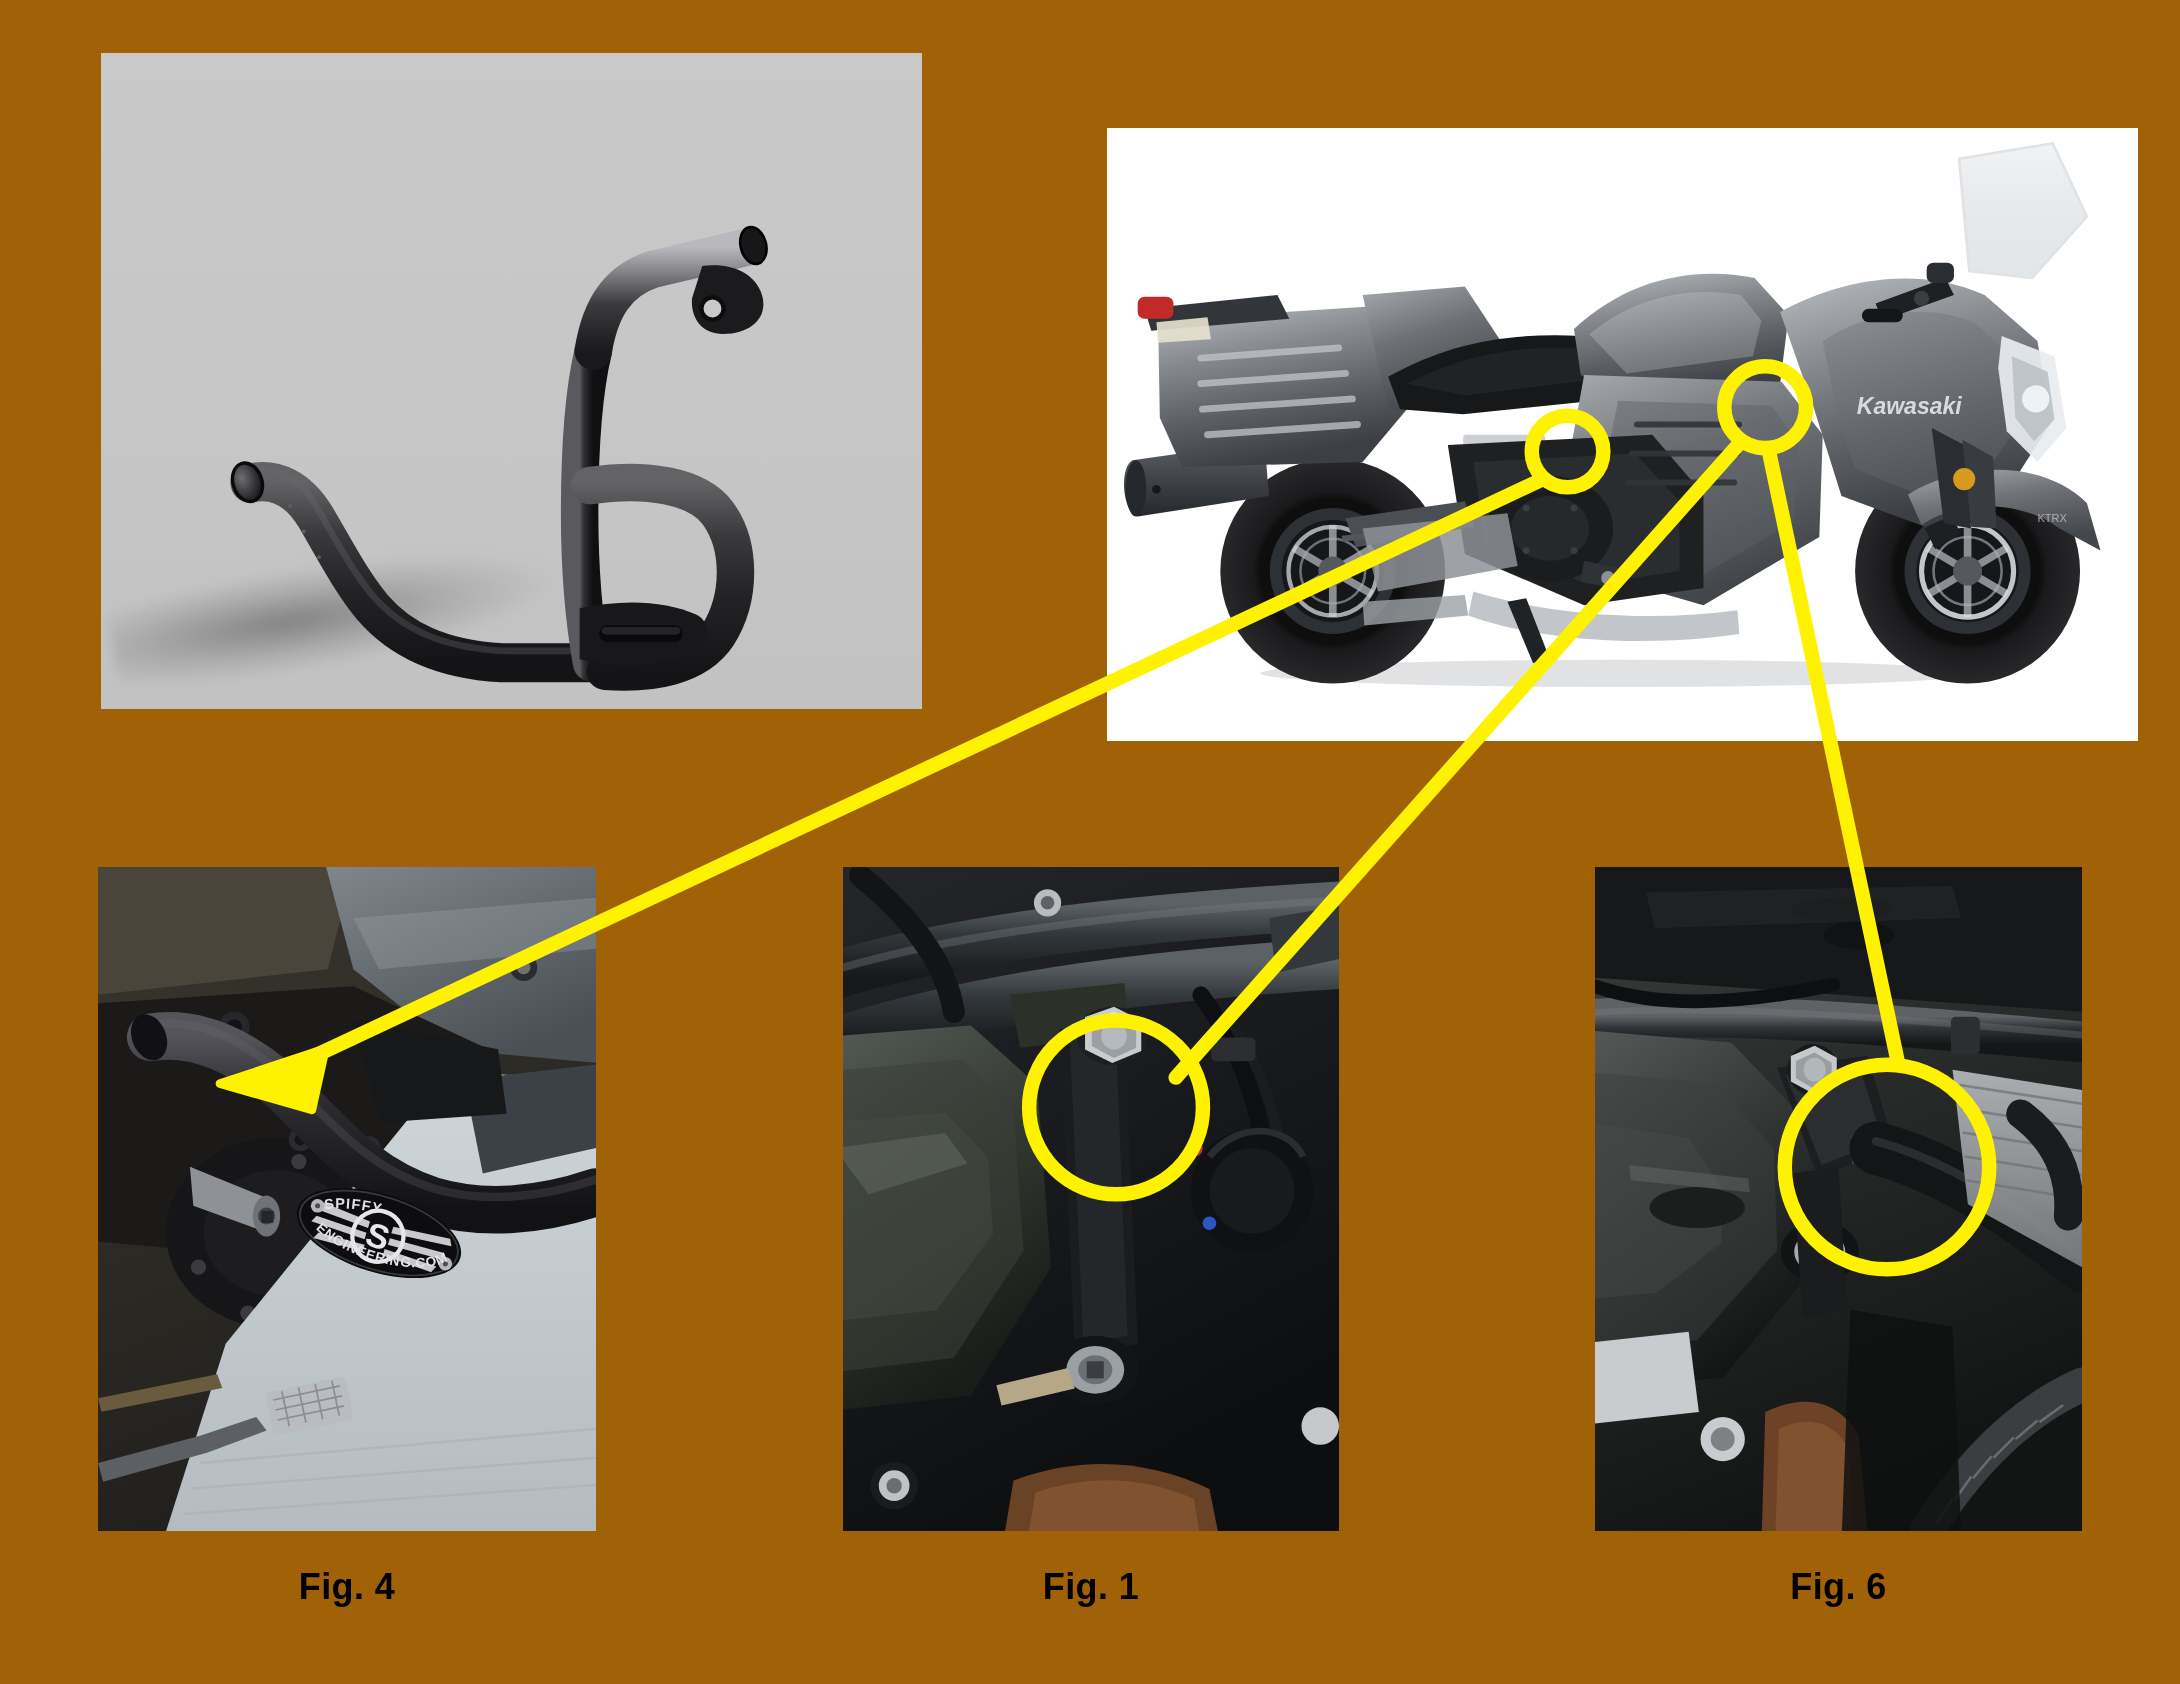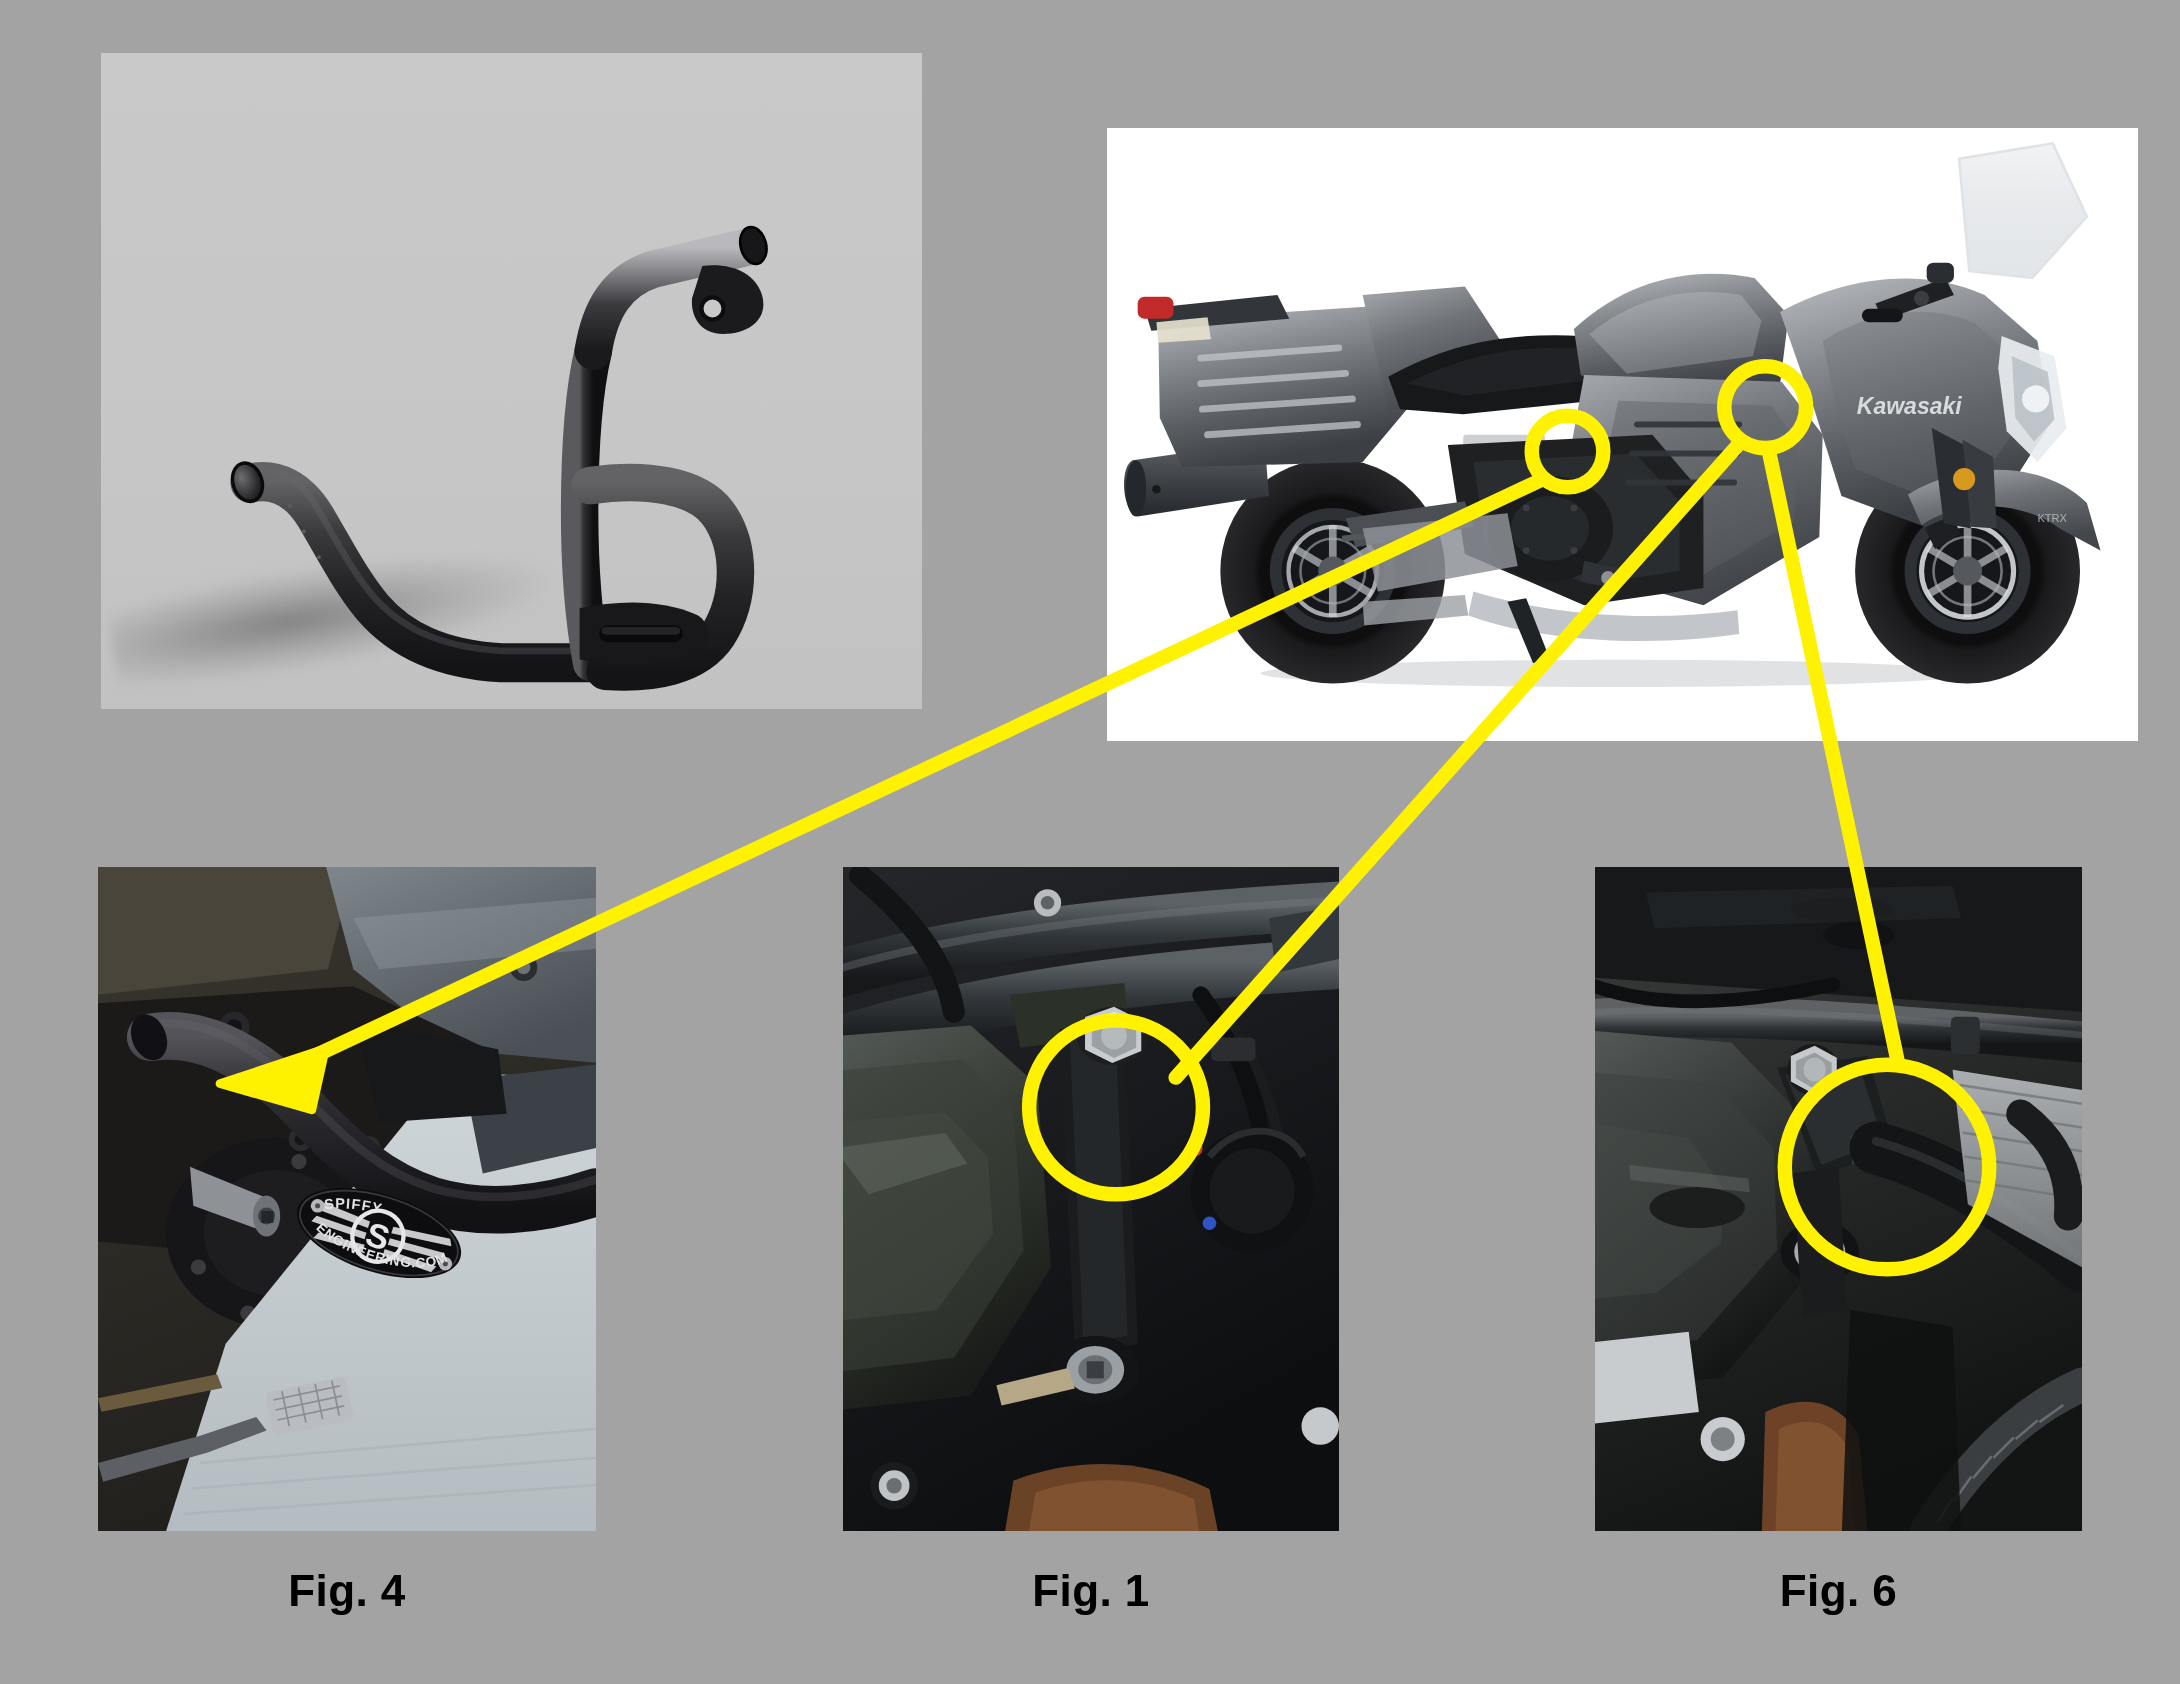--- a/index.html
+++ b/index.html
@@ -1,21 +1,21 @@
 <!DOCTYPE html>
 <html style="font-size:13.6px"><head>
 <meta charset="utf-8">
 <title>Crash Bar Installation Figure Sheet</title>
 <style>
   html,body{margin:0;padding:0;background:#ffffff;}
   body{
     width:2181px;height:1685px;position:relative;overflow:hidden;
     font-family:"Liberation Sans",sans-serif;background:#ffffff;
   }
-  .sheet{position:absolute;inset:0;background:#a3a3a3;}
+  .sheet{position:absolute;inset:0;background:#a16207;}
 
   
   .panel{position:absolute;overflow:hidden;background:#111;}
   .panel .scene{position:absolute;inset:0;}
 
   
   #cad-panel{left:101px;top:53px;width:821px;height:656px;
     background:linear-gradient(180deg,#c9c9c9 0%,#c6c6c6 60%,#c2c2c2 100%);}
   .cad-shadow{position:absolute;left:8.5px;top:511px;width:443px;height:102px;
      background:radial-gradient(ellipse at 40% 50%,rgba(120,120,120,.85) 0%,rgba(150,150,150,.45) 45%,rgba(198,198,198,0) 72%);
@@ -23,21 +23,21 @@
 
   
   #moto-panel{left:1107px;top:128px;width:1031px;height:613px;background:#fff;}
 
   
   #fig4-panel{left:98px;top:867px;width:498px;height:664px;}
   #fig2-panel{left:843px;top:867px;width:496px;height:664px;}
   #fig6-panel{left:1595px;top:867px;width:487px;height:664px;}
 
   
-  .caption{position:absolute;font-size:44px;font-weight:bold;color:#000;
+  .caption{position:absolute;font-size:36px;font-weight:bold;color:#000;
       letter-spacing:0.4px;text-align:center;font-family:"Liberation Sans",sans-serif;}
   #cap-fig4{left:98px;top:1566px;width:498px;}
   #cap-fig2{left:843px;top:1566px;width:496px;}
   #cap-fig6{left:1595px;top:1566px;width:487px;}
 
   
   #annotations{position:absolute;left:0;top:0;width:2181px;height:1685px;
       pointer-events:none;}
 </style>
 </head>

